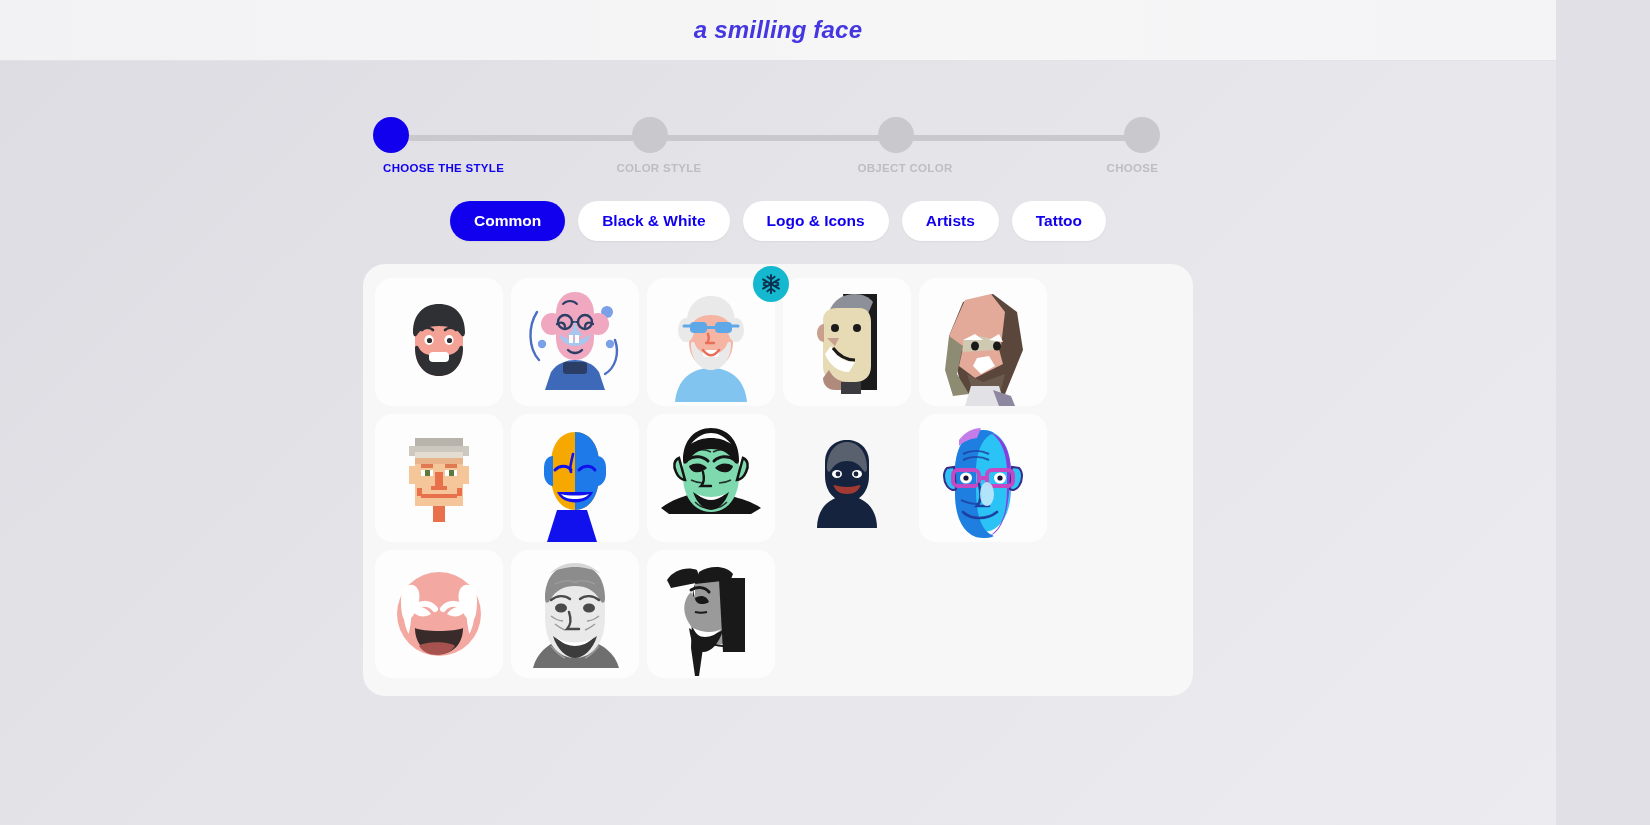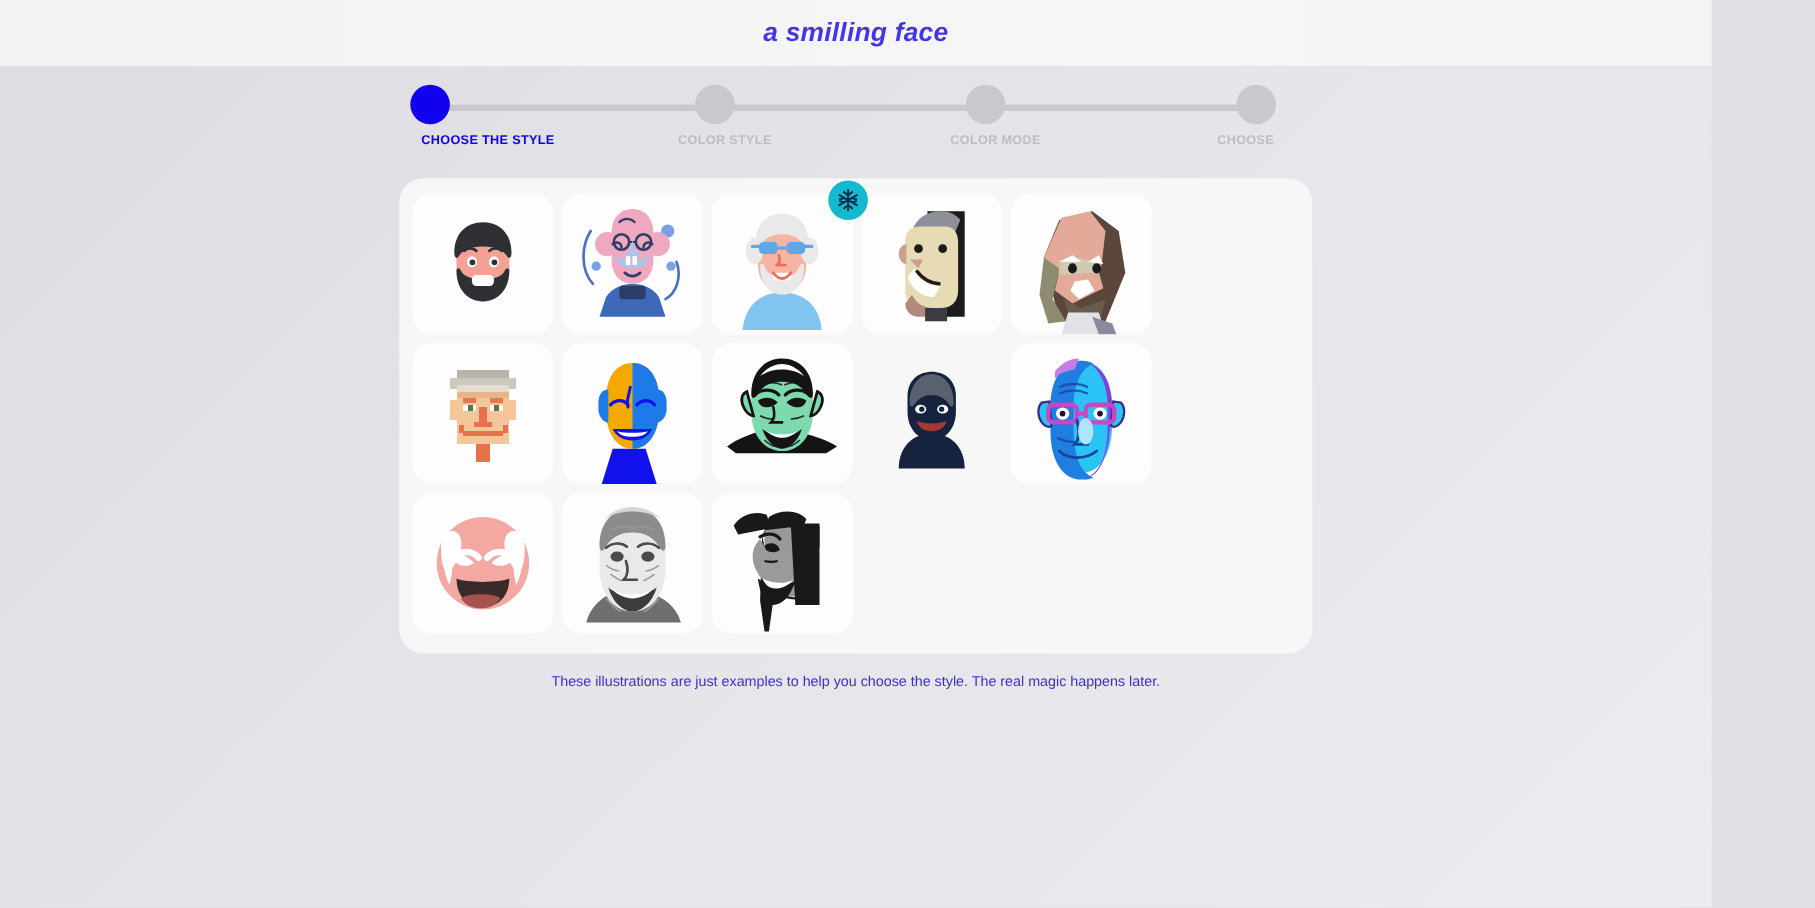--- a/index.html
+++ b/index.html
@@ -26,21 +26,21 @@
   .app-title {
     font-size: 24px;
     font-weight: bold;
     font-style: italic;
     color: #4436e0;
     letter-spacing: .2px;
   }
   
   .stepper-wrap {
     margin: 0 auto;
-    padding-top: 16px;
+    padding-top: 56px;
     width: 800px;
   }
   .stepper {
     position: relative;
     height: 62px;
   }
   .track {
     position: absolute;
     top: 18px; left: 22px; right: 22px;
     height: 6px;
@@ -163,33 +163,40 @@
       <div class="step" style="left:281px;">
         <div class="dot"></div>
         <div class="label-holder">
           <div class="step-label">COLOR STYLE</div>
         </div>
       </div>
 
       <div class="step" style="left:527px;">
         <div class="dot"></div>
         <div class="label-holder">
-          <div class="step-label">COLOR MODE</div>
+          <div class="step-label">OBJECT COLOR</div>
         </div>
       </div>
 
       <div class="step last" style="left:773px;">
         <div class="dot"></div>
         <div class="label-holder">
           <div class="step-label">CHOOSE</div>
         </div>
       </div>
     </div>
   </div>
 
+  <div class="tabs">
+    <button class="tab active">Common</button>
+    <button class="tab">Black &amp; White</button>
+    <button class="tab">Logo &amp; Icons</button>
+    <button class="tab">Artists</button>
+    <button class="tab">Tattoo</button>
+  </div>
 
   <div class="gallery">
 
     <div class="cell">
       <svg width="128" height="128" viewBox="0 0 128 128">
         <rect width="128" height="128" fill="#fdfdfd"></rect>
         <path d="M40 56c0-16 10-26 24-26s24 10 24 26v14c0 18-11 28-24 28s-24-10-24-28z" fill="#f4a196"></path>
         <path d="M38 54c0-18 11-28 26-28s26 10 26 28c0 4-2 6-4 3-3-5-9-9-22-9s-19 4-22 9c-2 3-4 1-4-3z" fill="#2f3033"></path>
         <path d="M40 70c0 18 11 28 24 28s24-10 24-28c0-3-3-3-4 0-2 5-9 8-20 8s-18-3-20-8c-1-3-4-3-4 0z" fill="#2f3033"></path>
         <rect x="54" y="74" width="20" height="10" rx="4" fill="#ffffff"></rect>
@@ -474,15 +481,14 @@
         <path d="M44 40c6-4 14-3 18 2" stroke="#191919" stroke-width="3" fill="none" stroke-linecap="round"></path>
         <path d="M42 78c10 8 26 8 34 2-4 14-12 22-20 22s-12-10-14-24z" fill="#191919"></path>
         <path d="M46 78c10 5 22 5 28 1-4 5-10 8-16 8s-9-3-12-9z" fill="#ffffff"></path>
         <path d="M48 62c4 1 8 1 12 0" stroke="#191919" stroke-width="2" fill="none"></path>
         <path d="M58 90c6 4 12 6 18 6" stroke="#191919" stroke-width="2" fill="none"></path>
       </svg>
     </div>
 
   </div>
 
-  <div class="footnote">These illustrations are just examples to help you choose the style. The real magic happens later.</div>
 
 </div>
 
 </body></html>

